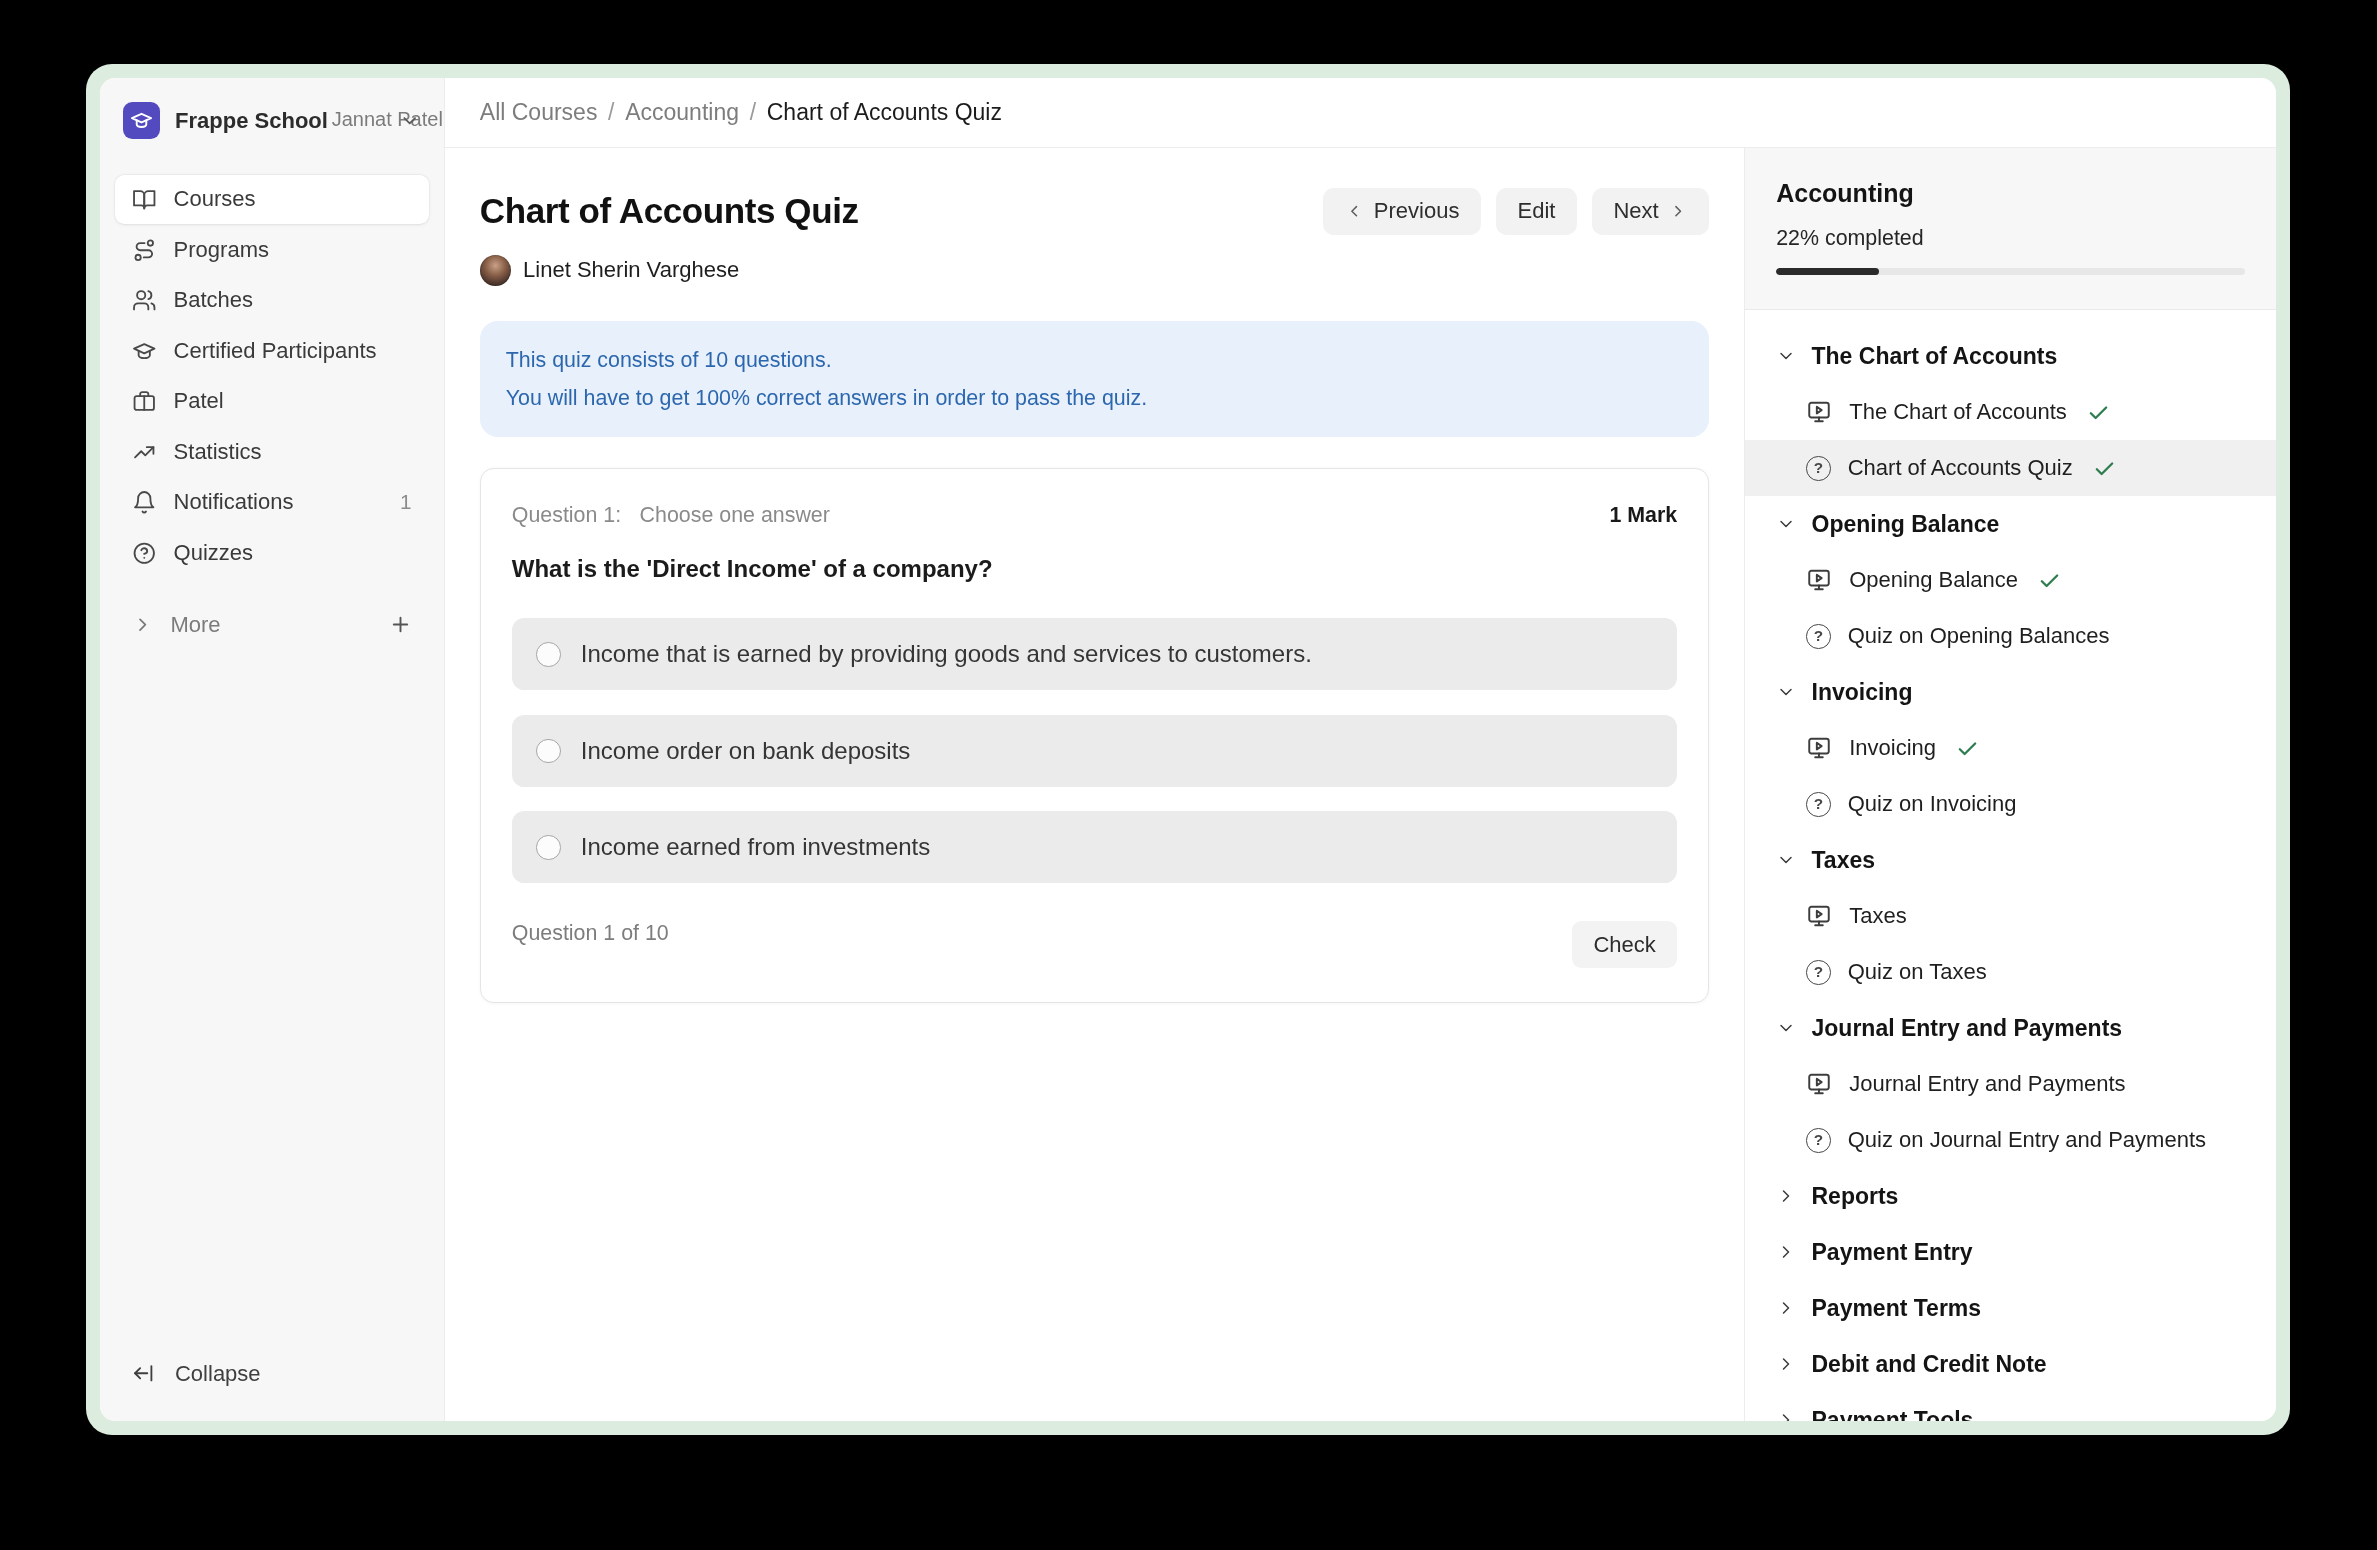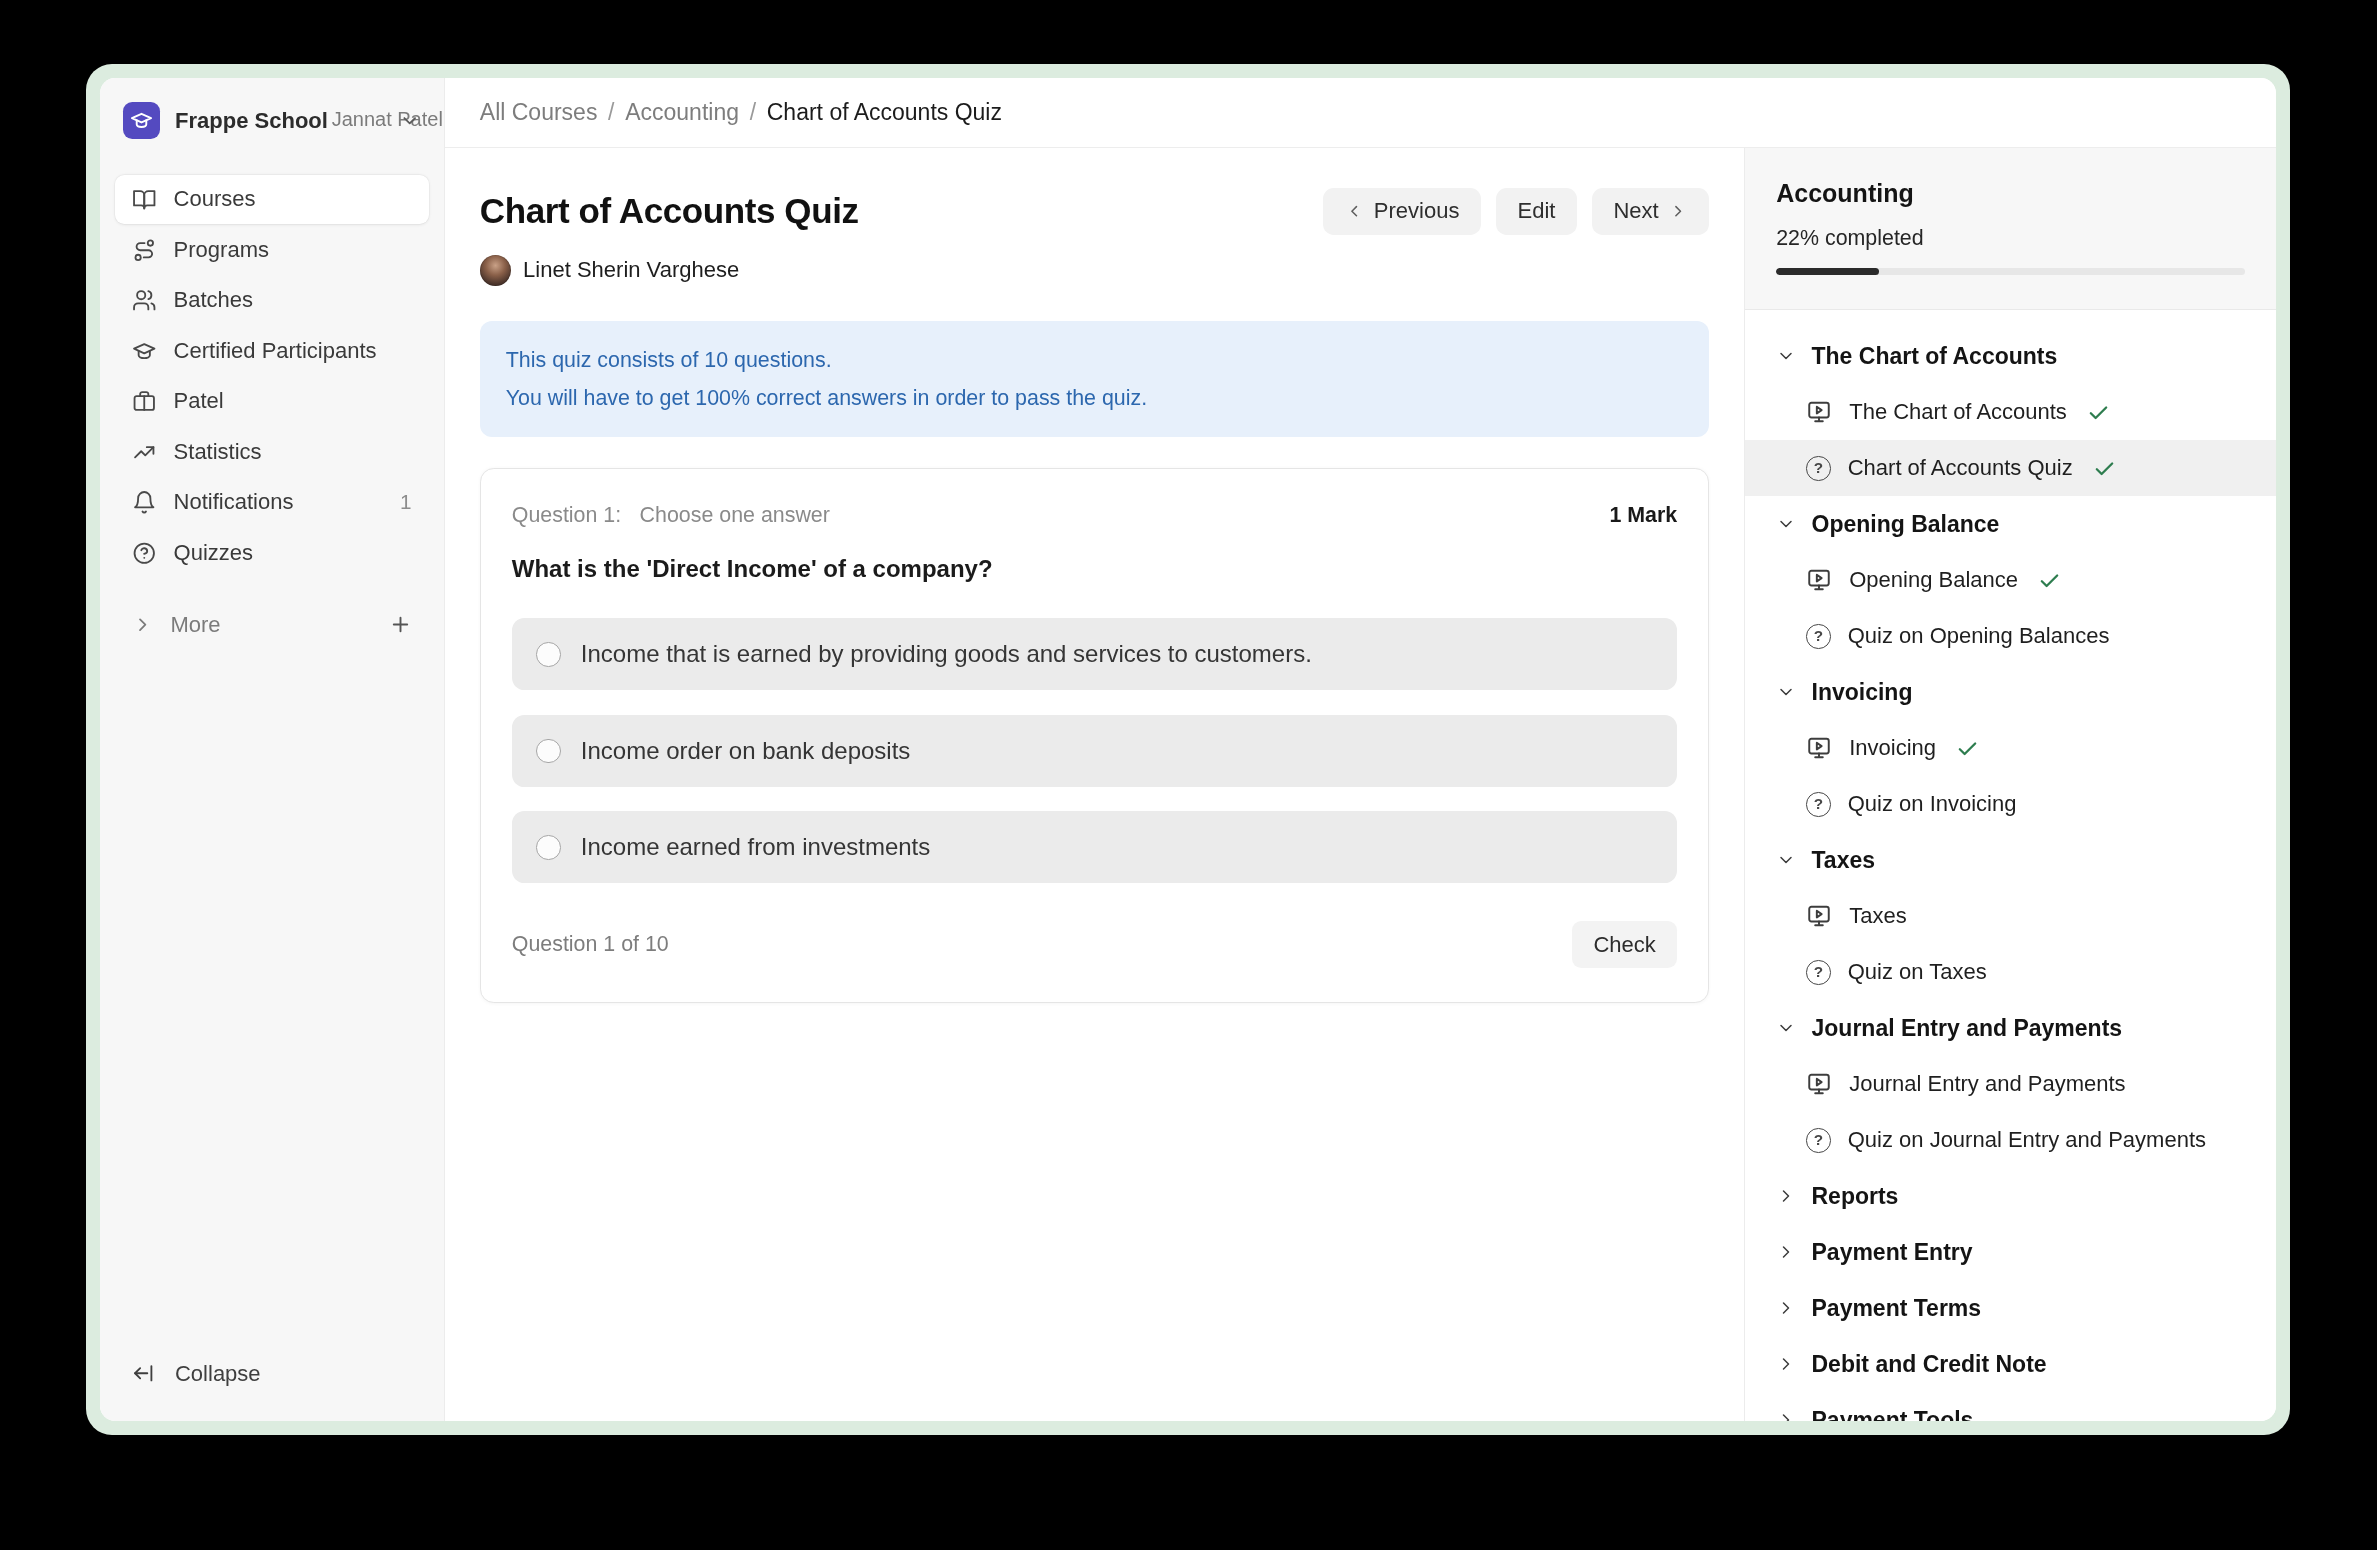--- a/index.html
+++ b/index.html
@@ -95,42 +95,42 @@
 
   .author-row { margin-top:20px; display:flex; align-items:center; gap:12.3px; }
   .avatar {
     width:31px; height:31px; border-radius:50%; flex:none;
     background:radial-gradient(circle at 50% 34%, #c9a187 0%, #8a6049 38%, #4a342b 72%, #241c18 100%);
     box-shadow:inset 0 0 0 0.8px rgba(0,0,0,.15);
   }
   .author-name { font-size:22px; color:#1e1e1e; }
 
   .notice {
-    margin-top:35px; background:#e7f0fb; border-radius:12px;
+    margin-top:35px; background:#e7f0fb; border-radius:18px;
     padding:20px 26px; color:#2c67ae; font-size:21.4px; line-height:38px;
   }
 
   .qcard {
     margin-top:31px; background:#fff; border:0.8px solid #e5e5e5; border-radius:13.8px;
     box-shadow:0 0.8px 3.8px rgba(0,0,0,.04); padding:34px 31px;
   }
   .qcard-head { display:flex; align-items:baseline; font-size:21.4px; color:#8a8a8a; }
   .qcard-head .qno { margin-right:18.4px; }
   .qcard-head .marks { margin-left:auto; color:#191919; font-weight:700; }
   .question-text { margin-top:27.6px; font-size:24px; font-weight:700; color:#1b1b1b; }
   .options { margin-top:35px; display:flex; flex-direction:column; gap:24.5px; }
   .option {
     background:#ebebeb; border-radius:12.3px; height:72px; display:flex; align-items:center;
     gap:20px; padding:0 24.5px; font-size:24px; color:#353535; cursor:pointer;
   }
   .radio {
     width:24.5px; height:24.5px; border-radius:50%; flex:none;
     border:1.5px solid #a6a6a6; background:#fcfcfc;
   }
-  .qcard-foot { margin-top:38px; display:flex; align-items:center;gap:32px; }
+  .qcard-foot { margin-top:38px; display:flex; align-items:flex-start;gap:32px; }
   .qprogress { color:#7d7d7d; font-size:21.4px; }
   .check-btn {
     margin-left:auto; background:#f3f3f3; border:none; border-radius:9.2px; height:47px;
     padding:0 21.4px; font-size:22px; color:#2c2c2c; font-family:inherit; cursor:pointer;
   }
 
   
   .rightbar { width:532px; flex:none; border-left:0.8px solid #ececec; display:flex; flex-direction:column; background:#fff; }
   .rb-head { background:#f7f7f7; padding:31px 31px 34px; border-bottom:0.8px solid #e9e9e9; }
   .rb-title { font-size:25px; font-weight:700; color:#141414; }

